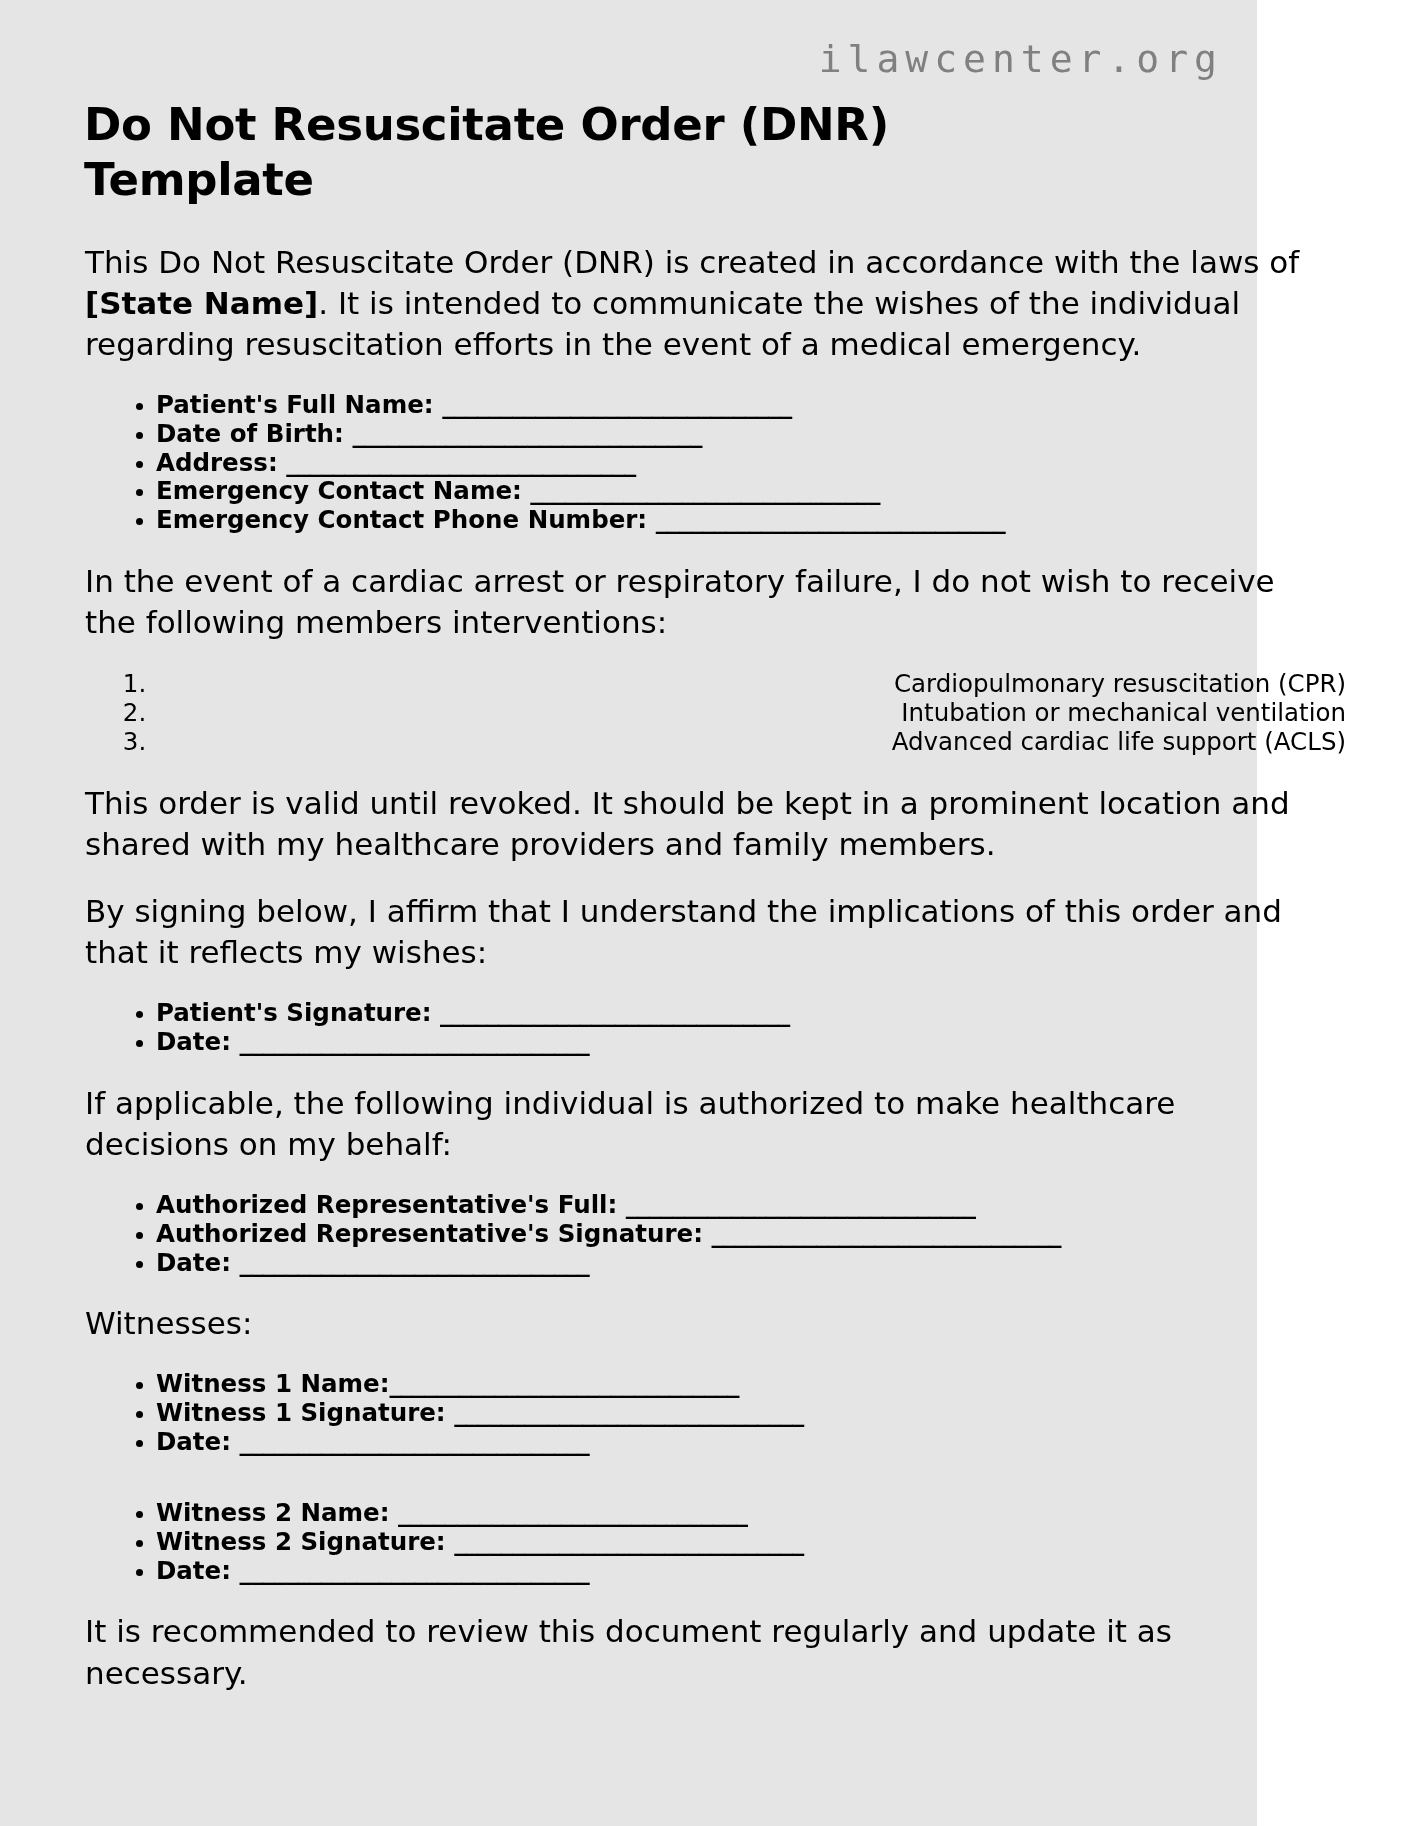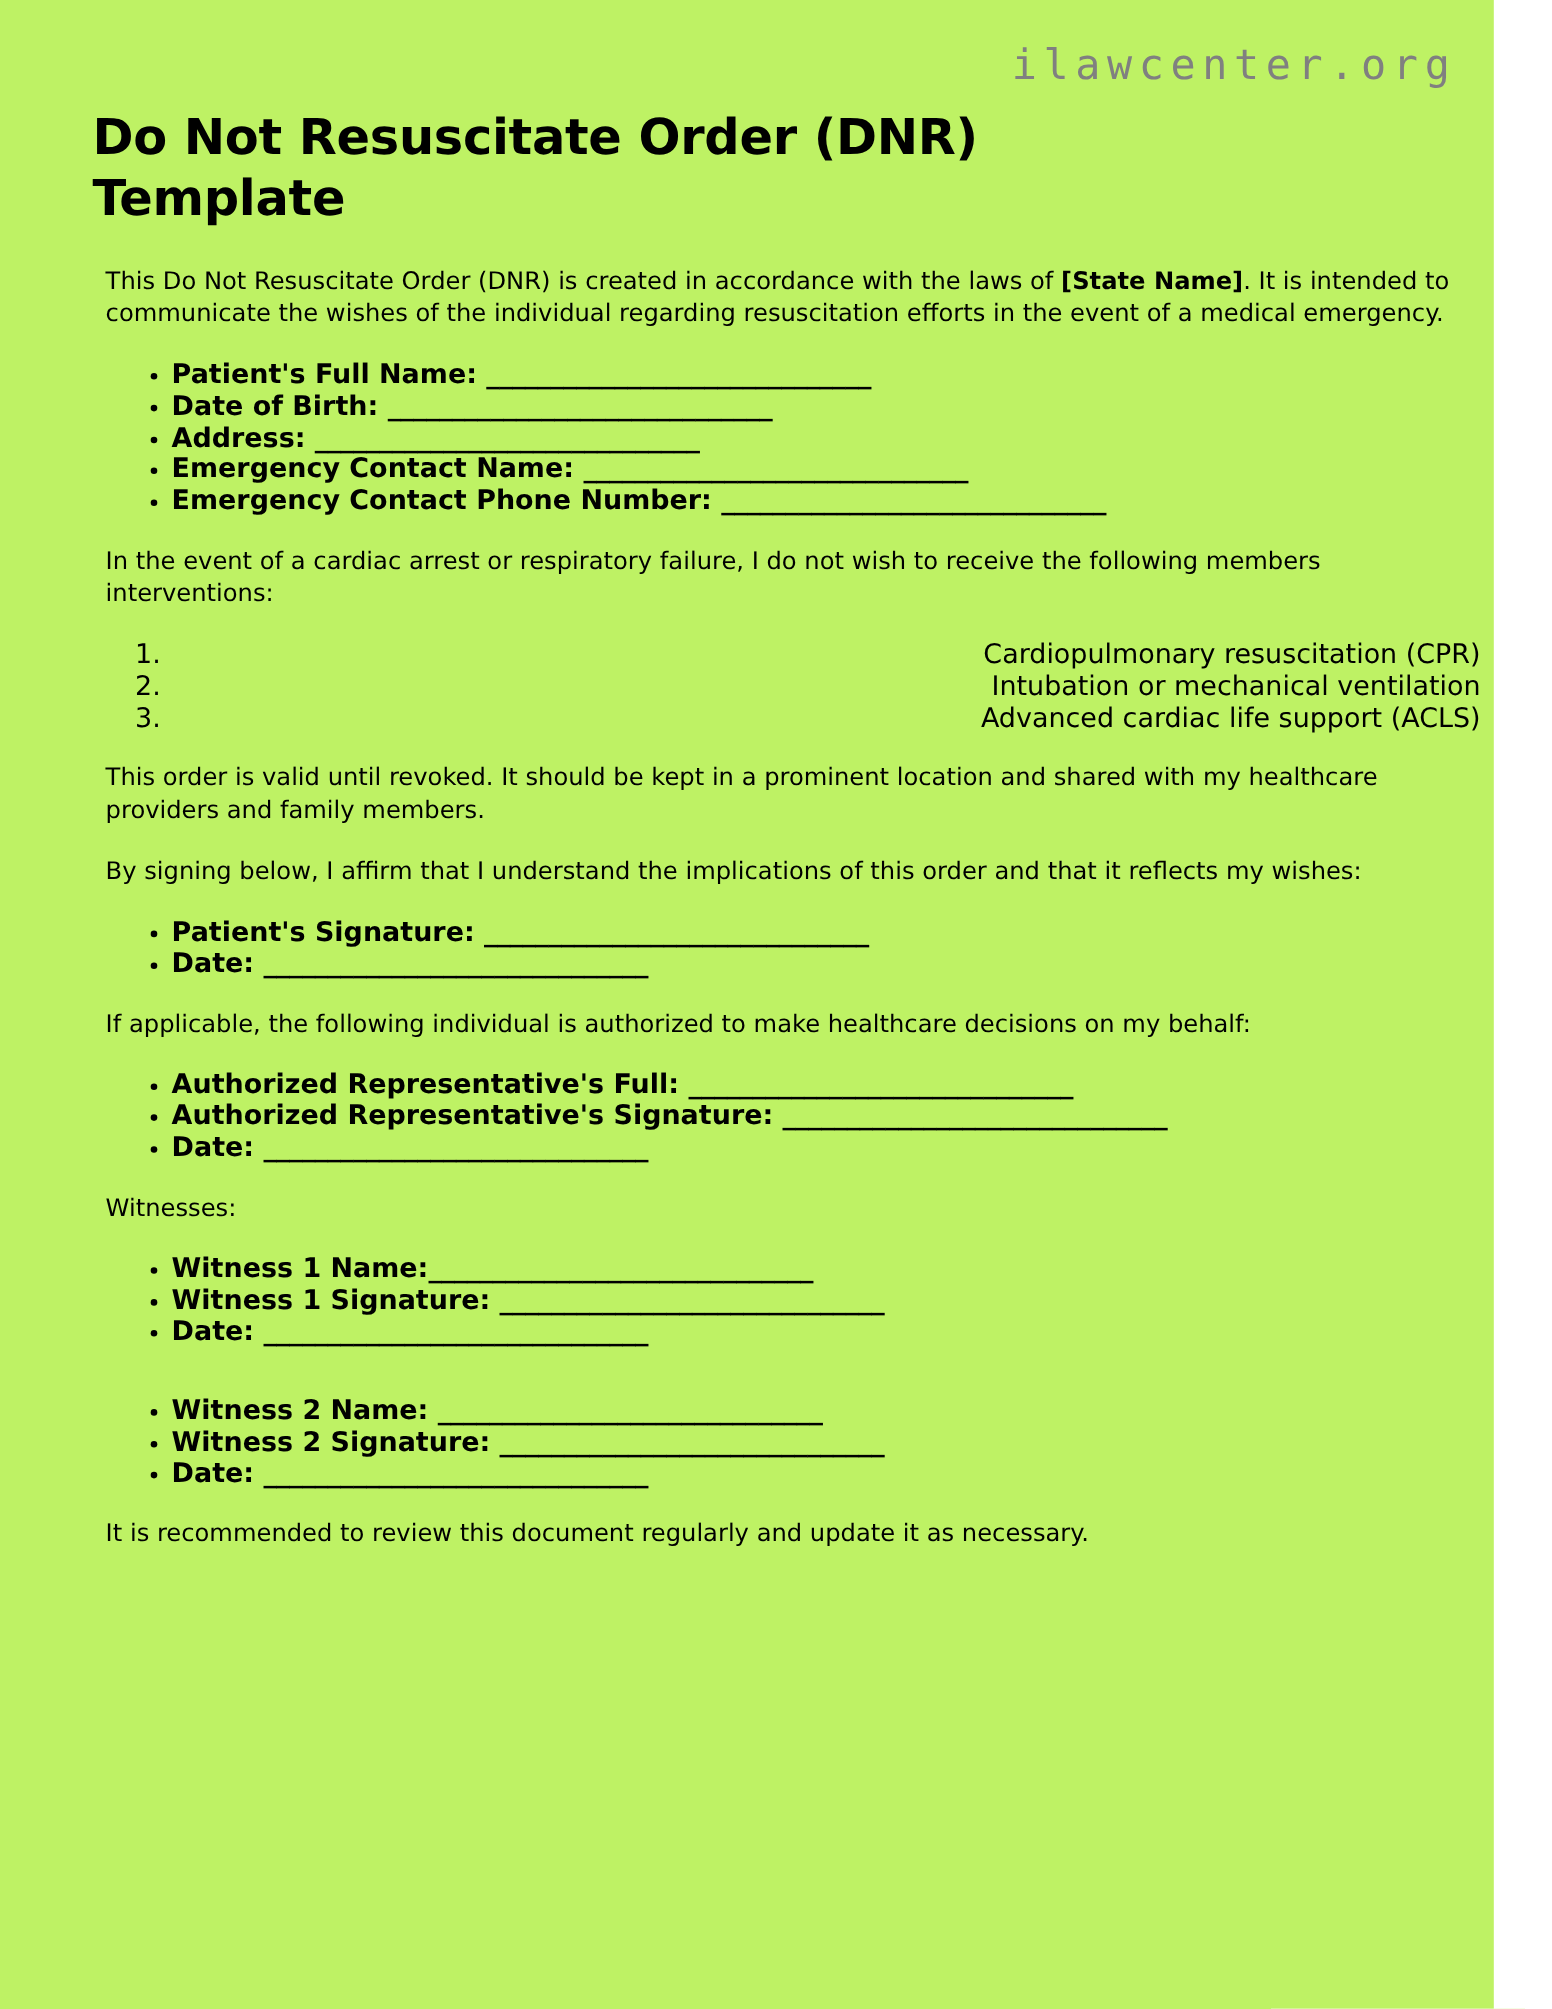--- a/index.html
+++ b/index.html
@@ -11,25 +11,25 @@
     width: 1411px;
     height: 1826px;
     font-family: "DejaVu Sans", sans-serif;
     color: #000000;
     position: relative;
     overflow: hidden;
   }
 
   .page {
     position: relative;
-    width: 1358px;
+    width: 1257px;
     height: 1826px;
     box-sizing: border-box;
     padding: 0;
-    background: #bef264;
+    background: #e5e5e5;
     text-decoration: underline;
   }
 
   .watermark {
     position: absolute;
     top: 40px;
     right: 34px;
     font-family: "DejaVu Sans Mono", monospace;
     font-size: 38px;
     letter-spacing: 6px;
@@ -50,23 +50,23 @@
     font-size: 45px;
     font-weight: bold;
     line-height: 1.22;
     margin: 0 0 34px 0;
     letter-spacing: -0.3px;
     color: #000000;
     max-width: 1010px;
   }
 
   p.para {
-    font-size: 22px;
+    font-size: 31px;
     line-height: 1.33;
-    margin: 0 0 26px 12px;
+    margin: 0 0 26px 1px;
     color: #000000;
     max-width: 1240px;
   }
 
   .para b {
     font-weight: bold;
   }
 
   ul.fields, ol.interventions {
     margin: 0 0 26px 0;

